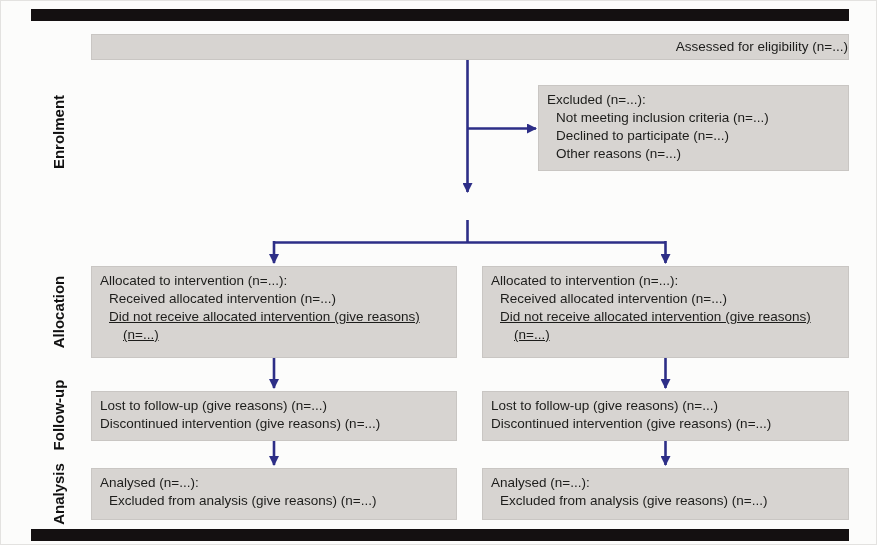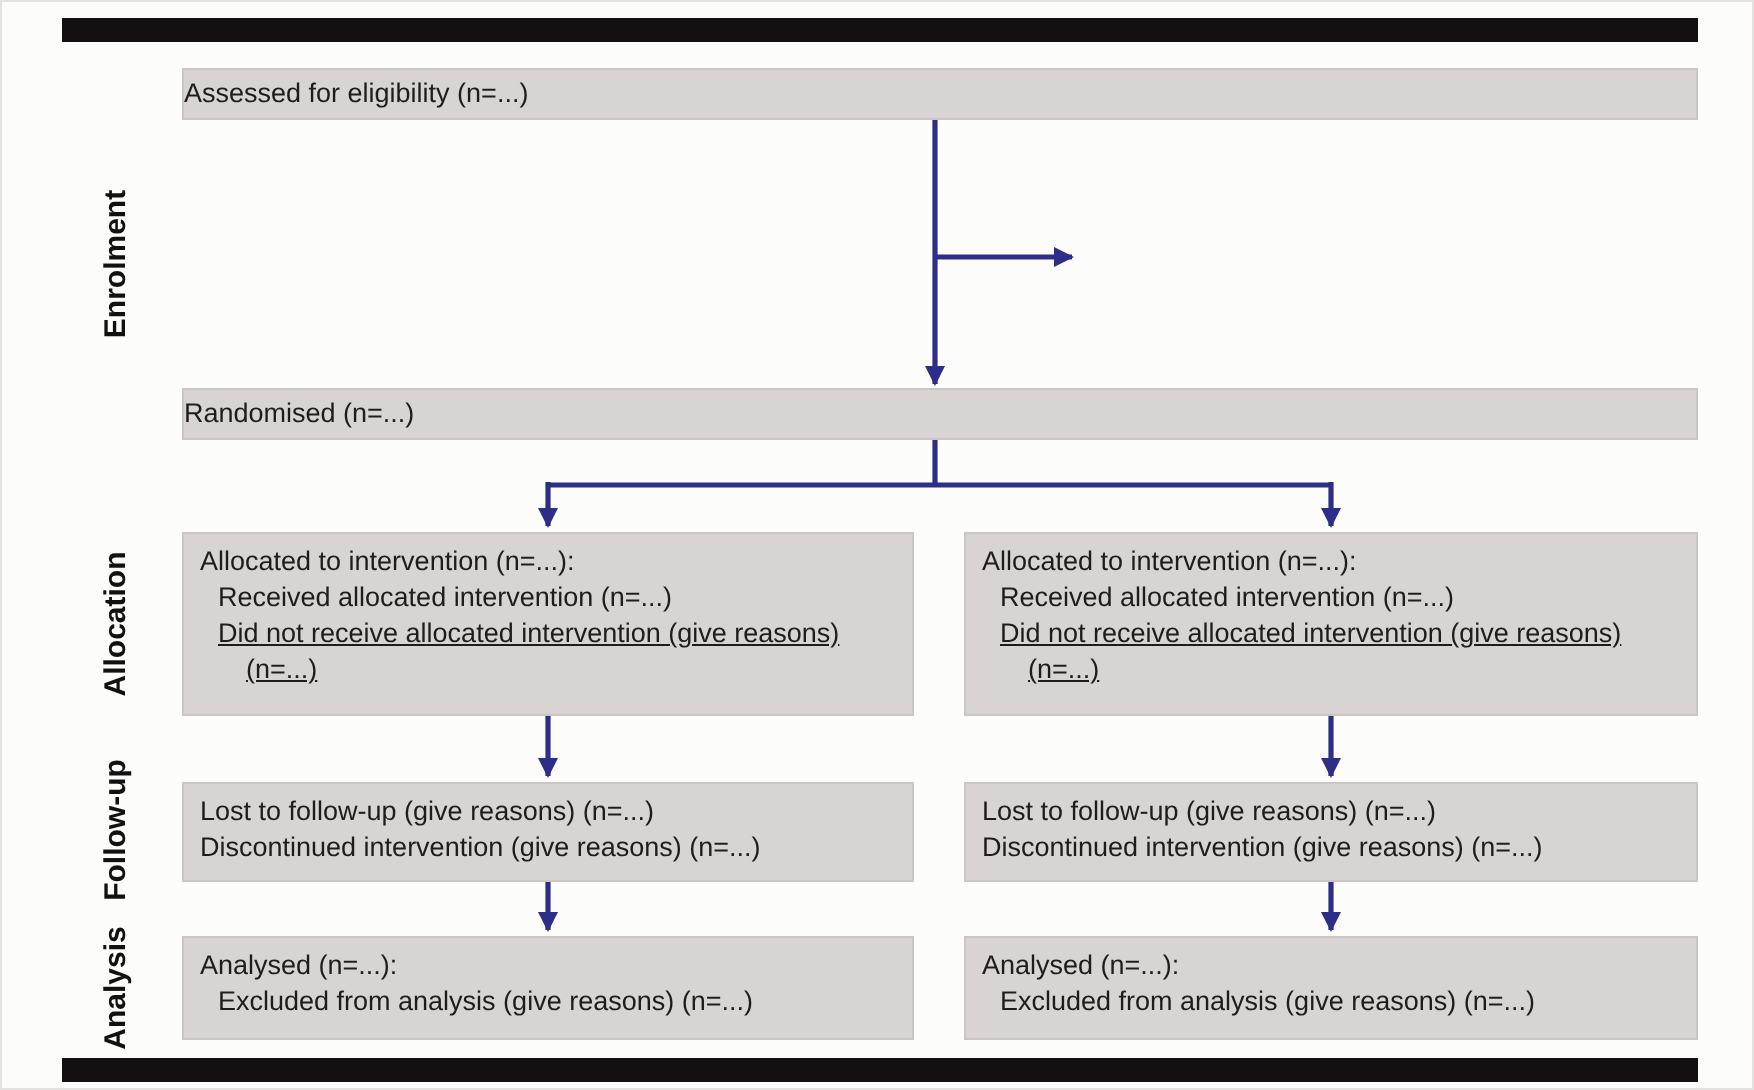--- a/index.html
+++ b/index.html
@@ -29,21 +29,21 @@
   .box{
     position:absolute;
     background:var(--box-bg,#d7d4d1);
     border:1px solid #c9c6c3;
     box-sizing:border-box;
     font-size:13.5px;
     line-height:18px;
     color:var(--text,#1d1d1b);
   }
   .box.single{
-    display:flex;align-items:center;justify-content:flex-start;
+    display:flex;align-items:center;justify-content:flex-end;
     text-align:center;
   }
   .box.multi{
     padding:5px 8px 4px 8px;
   }
   .line{white-space:normal;}
   .line.ind{padding-left:9px;}
   .line.hang{padding-left:23px;text-indent:-14px;text-decoration:underline;}
   .side-label{
     position:absolute;
@@ -94,24 +94,27 @@
 
   <div class="side-label" style="top:131px">Enrolment</div>
   <div class="side-label" style="top:311px">Allocation</div>
   <div class="side-label" style="top:414px">Follow-up</div>
   <div class="side-label" style="top:493px">Analysis</div>
 
   <div class="box single" style="left:90px;top:33px;width:758px;height:26px">
     <span>Assessed for eligibility (n=...)</span>
   </div>
 
+  <div class="box multi" style="left:537px;top:84px;width:311px;height:86px">
+    <div class="line">Excluded (n=...):</div>
+    <div class="line ind">Not meeting inclusion criteria (n=...)</div>
+    <div class="line ind">Declined to participate (n=...)</div>
+    <div class="line ind">Other reasons (n=...)</div>
+  </div>
 
-  <div class="box single" style="left:90px;top:193px;width:758px;height:26px">
-    <span>Randomised (n=...)</span>
-  </div>
 
   <div class="box multi" style="left:90px;top:265px;width:366px;height:92px">
     <div class="line">Allocated to intervention (n=...):</div>
     <div class="line ind">Received allocated intervention (n=...)</div>
     <div class="line ind hang">Did not receive allocated intervention (give reasons) (n=...)</div>
   </div>
 
   <div class="box multi" style="left:481px;top:265px;width:367px;height:92px">
     <div class="line">Allocated to intervention (n=...):</div>
     <div class="line ind">Received allocated intervention (n=...)</div>

